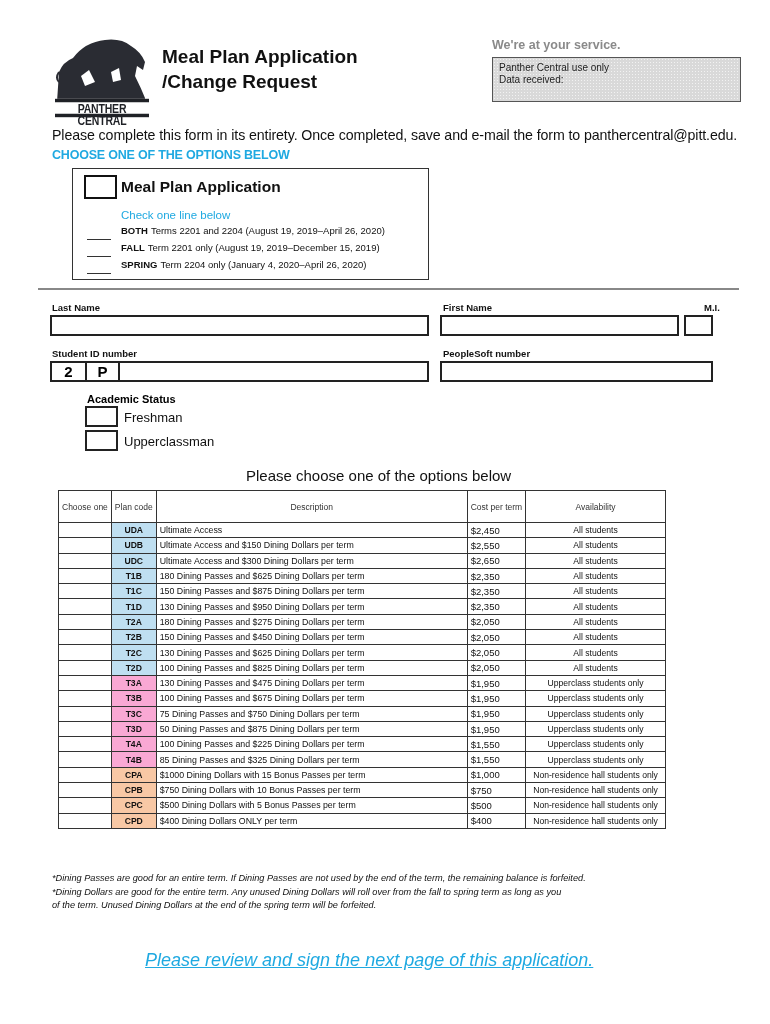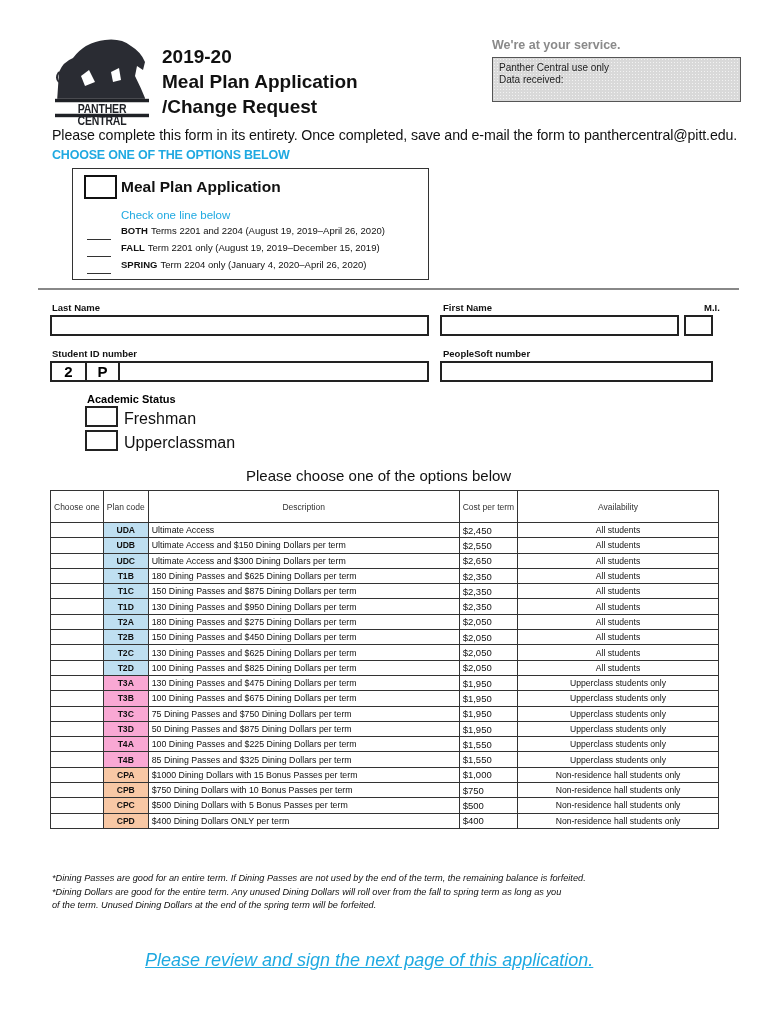--- a/index.html
+++ b/index.html
@@ -30,25 +30,25 @@
     .opt-row b { font-weight: bold; margin-right: 3px; }
 
     .divider { left: 38px; top: 288px; width: 701px; height: 2px; background: #888; }
 
     .lbl { font-size: 9.5px; font-weight: bold; color: #111; }
     .field { border: 2px solid #222; height: 21px; background: #fff; }
     .sid-cell { font-size: 15px; font-weight: bold; display: flex; align-items: center; justify-content: center; border-right: 2px solid #222; height: 100%; }
 
     .status-lbl { left: 87px; top: 393px; font-size: 11px; font-weight: bold; }
     .status-box { width: 33px; height: 21px; border: 2px solid #222; }
-    .status-txt { font-size: 16px; color: #111; }
+    .status-txt { font-size: 13px; color: #111; }
 
     .choose2 { left: 246px; top: 467px; font-size: 15px; color: #111; }
 
-    table.plans { position: absolute; left: 50px; top: 490px; width: 669px; border-collapse: collapse; font-family: "Liberation Sans", sans-serif; }
+    table.plans { position: absolute; left: 58px; top: 490px; width: 608px; border-collapse: collapse; font-family: "Liberation Sans", sans-serif; }
     table.plans td, table.plans th { border: 1px solid #333; height: 15.3px; padding: 0 3px; font-size: 8.8px; color: #111; white-space: nowrap; }
     table.plans th { font-weight: normal; height: 32px; text-align: center; font-size: 8.5px; line-height: 12px; color: #333; }
     table.plans td.code { text-align: center; font-weight: bold; font-size: 8.6px; }
     table.plans td.cost { font-size: 9.5px; }
     table.plans td.avail { text-align: center; font-size: 8.6px; }
     table.plans td.choose { width: 36px; }
     .c-blue { background: #bfdff1; }
     .c-green { background: #f9a8d4; }
     .c-orange { background: #f8c8a5; margin-left: 12px; }
 
@@ -61,21 +61,20 @@
 
 <svg class="abs logo" viewBox="0 0 94 84">
   <path d="M2 70 L4 40 Q8 30 18 26 Q30 10 50 8 Q66 6 76 14 Q86 20 90 30 L88 38 L82 34 L80 44 Q86 56 90 66 L90 70 Z" fill="#2a2c33"></path>
   <path d="M4 40 Q0 46 4 50" stroke="#2a2c33" stroke-width="2" fill="none"></path>
   <path d="M26 44 L34 38 L40 50 L30 54 Z" fill="#fff"></path>
   <path d="M56 40 L64 36 L66 48 L58 50 Z" fill="#fff"></path>
 </svg>
 <div class="abs logo-band">PANTHER CENTRAL</div>
 
 <div class="abs title">
-  <div>2019-20</div>
   <div>Meal Plan Application</div>
   <div>/Change Request</div>
 </div>
 
 <div class="abs service">We're at your service.</div>
 <div class="abs use-box">
   <div class="it">Panther Central use only</div>
   <div>Data received:</div>
 </div>
 

